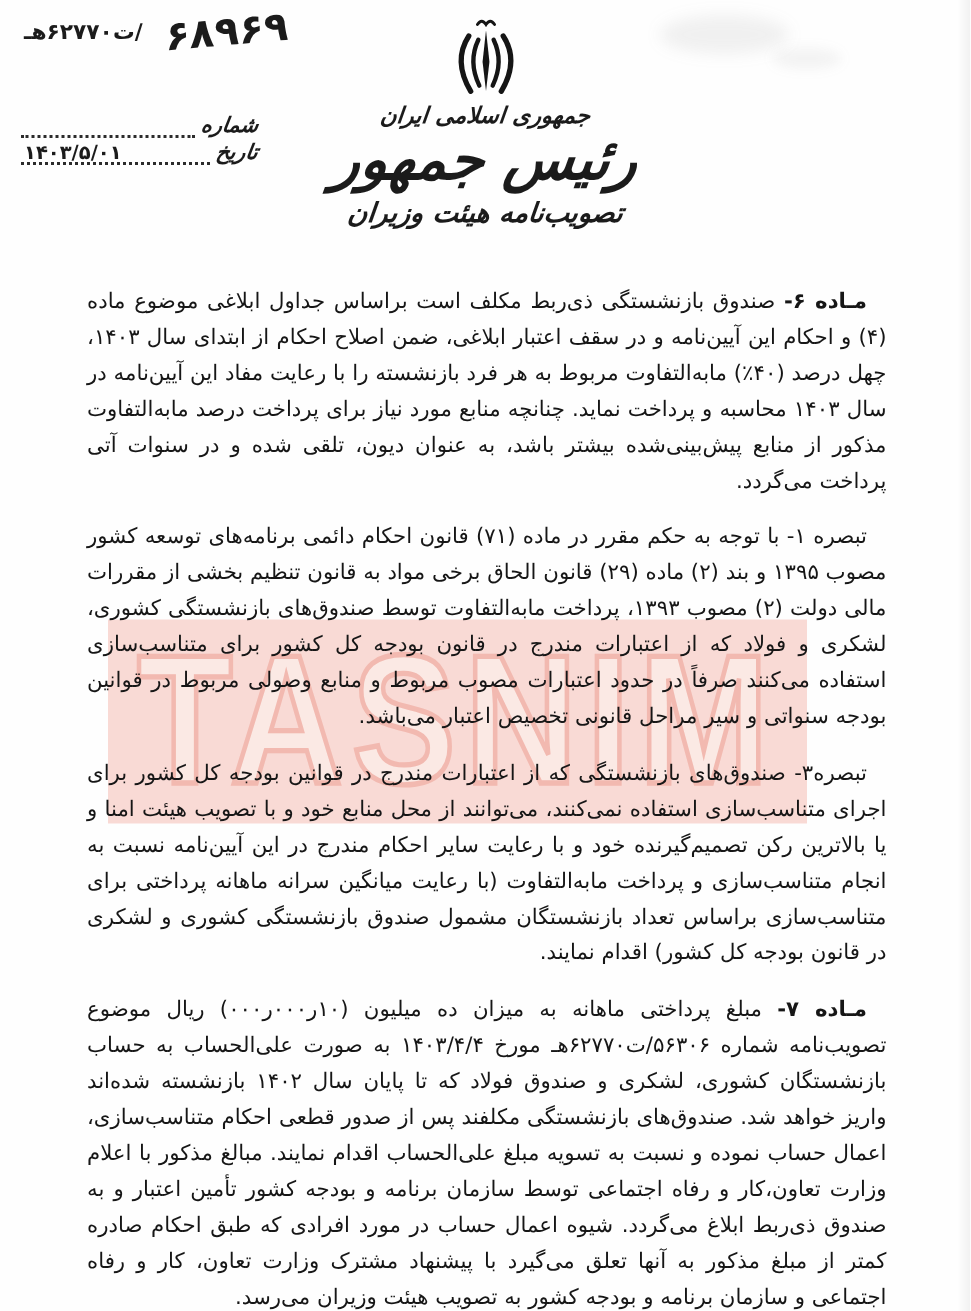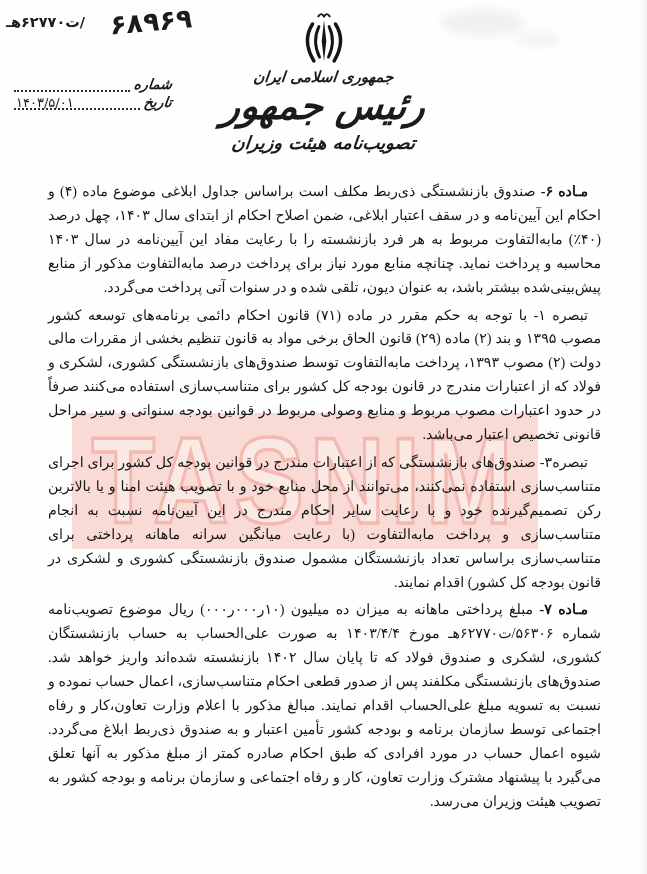--- a/index.html
+++ b/index.html
@@ -15,30 +15,30 @@
     background:rgba(120,120,120,0.10);filter:blur(5px);border-radius:50%;}
   .smudge2{position:absolute;left:515px;top:32px;width:46px;height:14px;
     background:rgba(120,120,120,0.08);filter:blur(4px);border-radius:50%;}
 
   
   .corner{position:absolute;top:0;left:0;width:260px;direction:rtl;}
   .reg-row{position:absolute;top:8px;left:6px;width:186px;display:flex;
     flex-direction:row;align-items:flex-start;justify-content:space-between;direction:rtl;}
   .handwritten{font-size:27px;font-weight:600;letter-spacing:2px;
     transform:rotate(-5deg) skewX(-4deg);transform-origin:center;line-height:1;}
-  .stamp{font-size:14.5px;font-weight:700;padding-top:6px;letter-spacing:0.5px;}
+  .stamp{font-size:14.5px;font-weight:700;padding-top:6px;letter-spacing:0.5px;margin-left:10px;}
   .meta-row{position:absolute;left:14px;width:158px;display:flex;direction:rtl;
     align-items:flex-end;}
   .meta-row.num{top:76px;}
   .meta-row.date{top:94px;}
   .meta-label{font-size:14px;font-weight:bold;font-style:italic;
     transform:skewX(-8deg);padding-left:4px;white-space:nowrap;}
   .dots{flex:1;border-bottom:2px dotted #2b2b2b;height:14px;position:relative;}
   .date-value{position:absolute;left:2px;bottom:-2px;font-size:13px;
-    font-weight:normal;white-space:nowrap;direction:rtl;}
+    font-weight:bold;white-space:nowrap;direction:rtl;}
 
   
   .letterhead{position:absolute;top:10px;left:0;right:0;text-align:center;direction:rtl;}
   .emblem{display:block;margin:0 auto;}
   .country{font-size:15px;font-weight:bold;font-style:italic;margin-top:2px;
     transform:skewX(-6deg);}
   .office{font-size:38px;font-weight:bold;font-style:italic;line-height:1.1;
     margin-top:0px;transform:skewX(-6deg);}
   .doctype{font-size:18px;font-weight:bold;font-style:italic;margin-top:4px;
     transform:skewX(-6deg);}
@@ -49,21 +49,21 @@
     overflow:hidden;}
   .watermark span{
     font-family:"Liberation Sans", sans-serif;font-weight:800;font-size:104px;
     letter-spacing:6px;color:#fbe9e4;-webkit-text-stroke:3px #f2b9b0;
     transform:scaleY(1.18);line-height:1;white-space:nowrap;}
 
   
   .doc-body{position:absolute;top:176px;right:42px;left:44px;z-index:2;
     direction:rtl;text-align:justify;font-size:14.2px;line-height:23.9px;
     color:#161616;}
-  .doc-body p{margin:4px;text-indent:13px;font-family:Liberation Serif, serif;}
+  .doc-body p{margin:14px;text-indent:13px;}
   .lead{font-weight:bold;}
 </style>
 </head>
 <body>
 
 <div class="page">
 
   <div class="edge-shade"></div>
   <div class="smudge1"></div>
   <div class="smudge2"></div>

